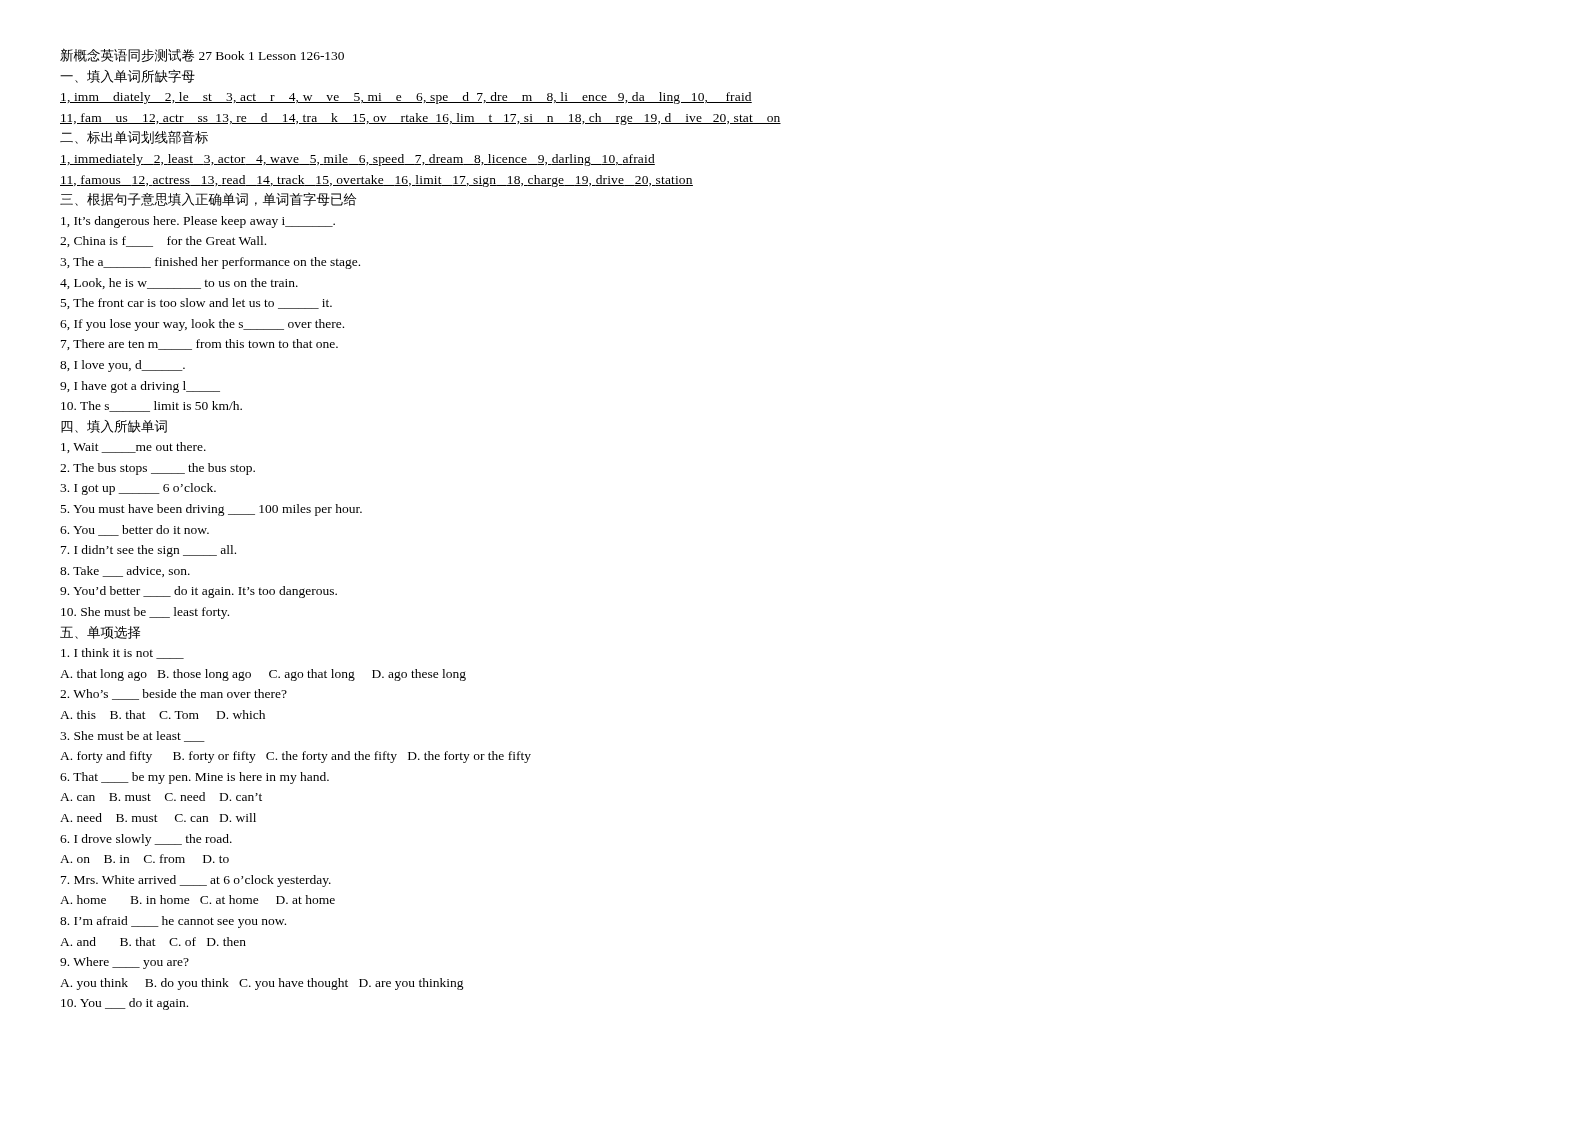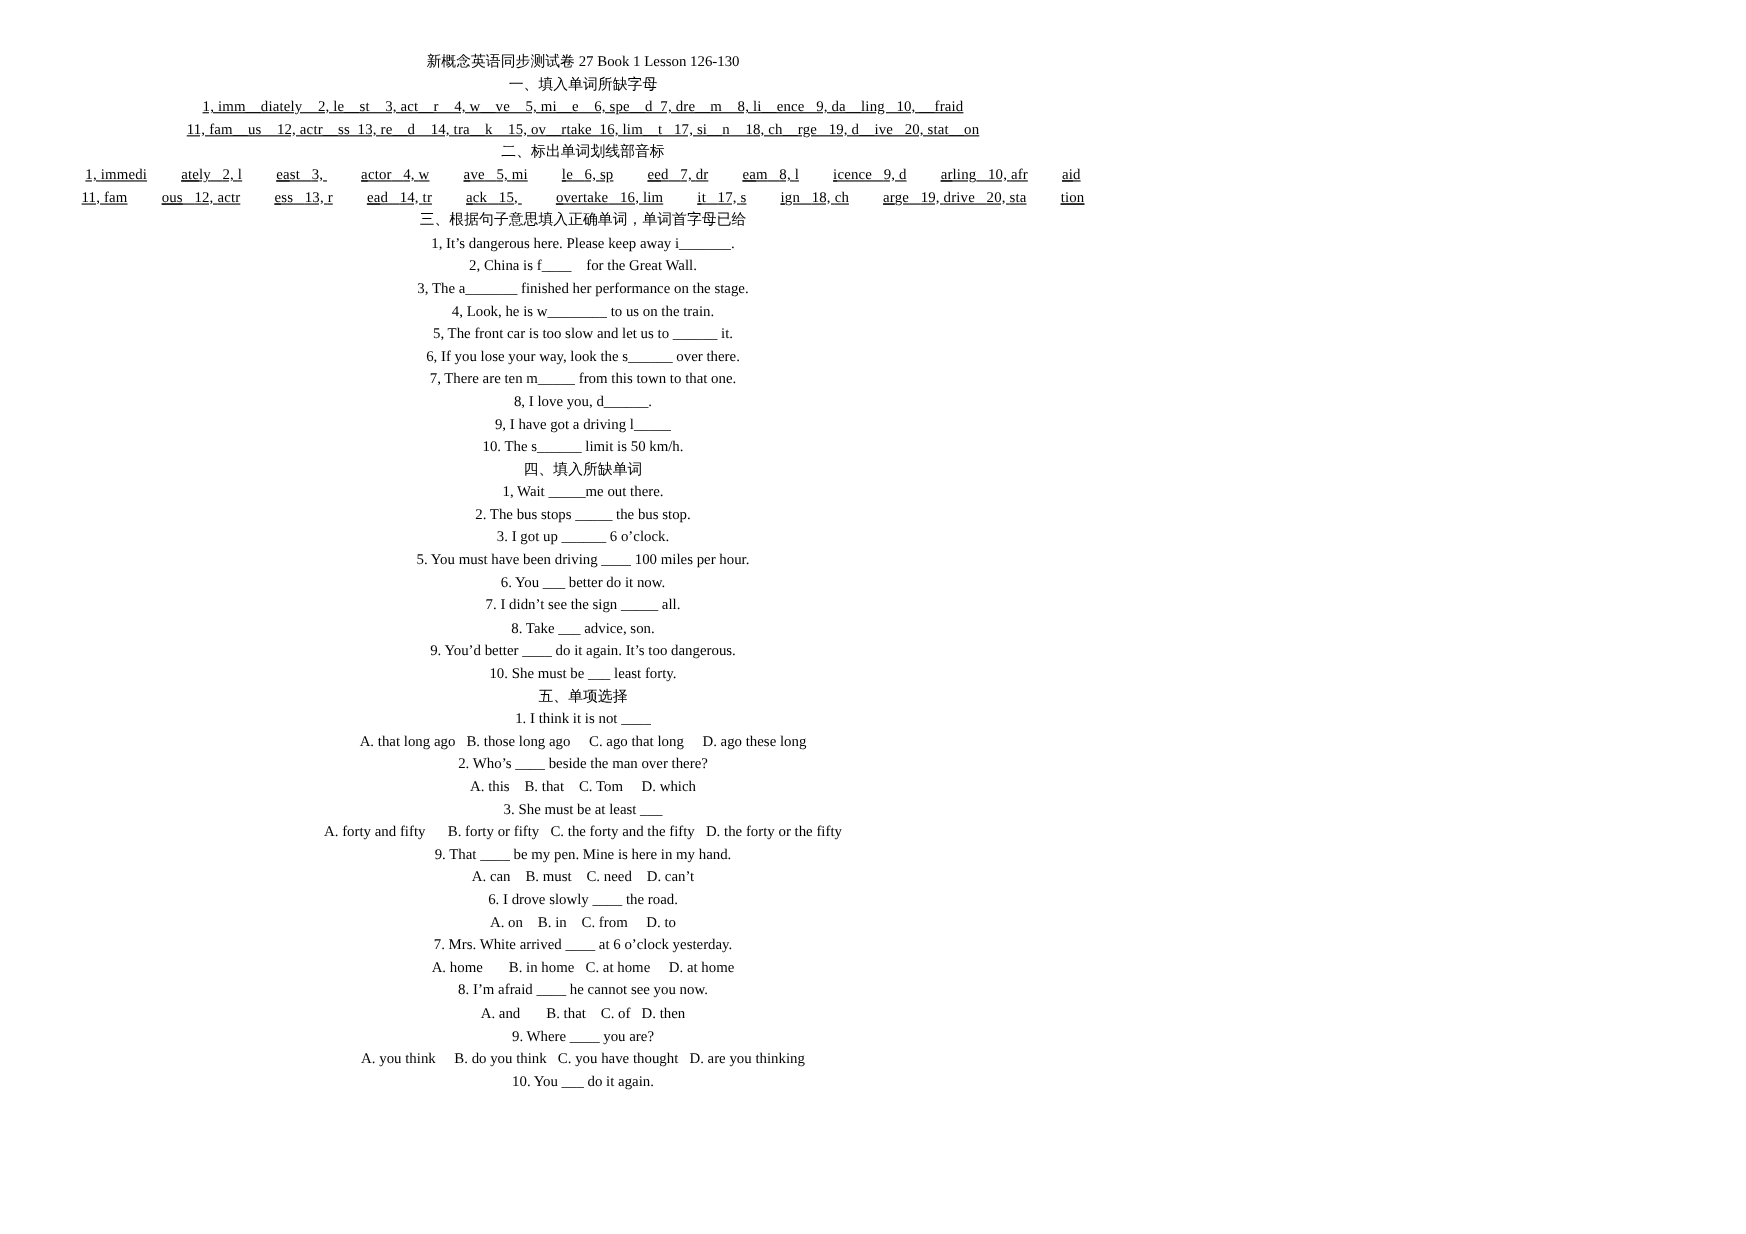--- a/index.html
+++ b/index.html
@@ -10,24 +10,23 @@
   }
   body {
     width: 1587px;
     height: 1122px;
     font-family: "Liberation Serif", "DejaVu Serif", serif;
     color: #000000;
     overflow: hidden;
   }
   #sheet {
     position: absolute;
-    left: 30px;
+    left: 60px;
     top: 46px;
     width: 1000px;
-    text-align: center;
   }
   .line {
     font-size: 13.5px;
     line-height: 20.6px;
     white-space: pre;
     letter-spacing: 0.15px;
     text-decoration: underline;
   }
   .title {
     font-size: 13.5px;
@@ -43,21 +42,21 @@
     font-size: 13.5px;
     line-height: 20.6px;
     white-space: pre;
   }
   
   .sent {
     font-size: 13.5px;
     line-height: 20.6px;
     white-space: pre;
   }
-  u { text-decoration: underline; text-underline-offset: 1px; margin-left: 31px; }
+  u { text-decoration: underline; text-underline-offset: 1px; }
 </style>
 </head>
 <body>
 
 <div id="sheet">
 
   <div class="title">新概念英语同步测试卷 27 Book 1 Lesson 126-130</div>
 
   <div class="cn">一、填入单词所缺字母</div>
   <div class="line">1, imm__diately    2, le__st    3, act__r    4, w__ve    5, mi__e    6, spe__d  7, dre__m    8, li__ence   9, da__ling   10, __fraid</div>
@@ -94,23 +93,24 @@
 
   <div class="q">1. I think it is not ____</div>
   <div class="q">A. that long ago   B. those long ago     C. ago that long     D. ago these long</div>
 
   <div class="q">2. Who’s ____ beside the man over there?</div>
   <div class="q">A. this    B. that    C. Tom     D. which</div>
 
   <div class="q">3. She must be at least ___</div>
   <div class="q">A. forty and fifty      B. forty or fifty   C. the forty and the fifty   D. the forty or the fifty</div>
 
-  <div class="q">9. That ____ be my pen. Mine is here in my hand.</div>
+  <div class="q">6. That ____ be my pen. Mine is here in my hand.</div>
   <div class="q">A. can    B. must    C. need    D. can’t</div>
 
+  <div class="q">A. need    B. must     C. can   D. will</div>
 
   <div class="q">6. I drove slowly ____ the road.</div>
   <div class="q">A. on    B. in    C. from     D. to</div>
 
   <div class="q">7. Mrs. White arrived ____ at 6 o’clock yesterday.</div>
   <div class="q">A. home       B. in home   C. at home     D. at home</div>
 
   <div class="q">8. I’m afraid ____ he cannot see you now.</div>
   <div class="q">A. and       B. that    C. of   D. then</div>
 

